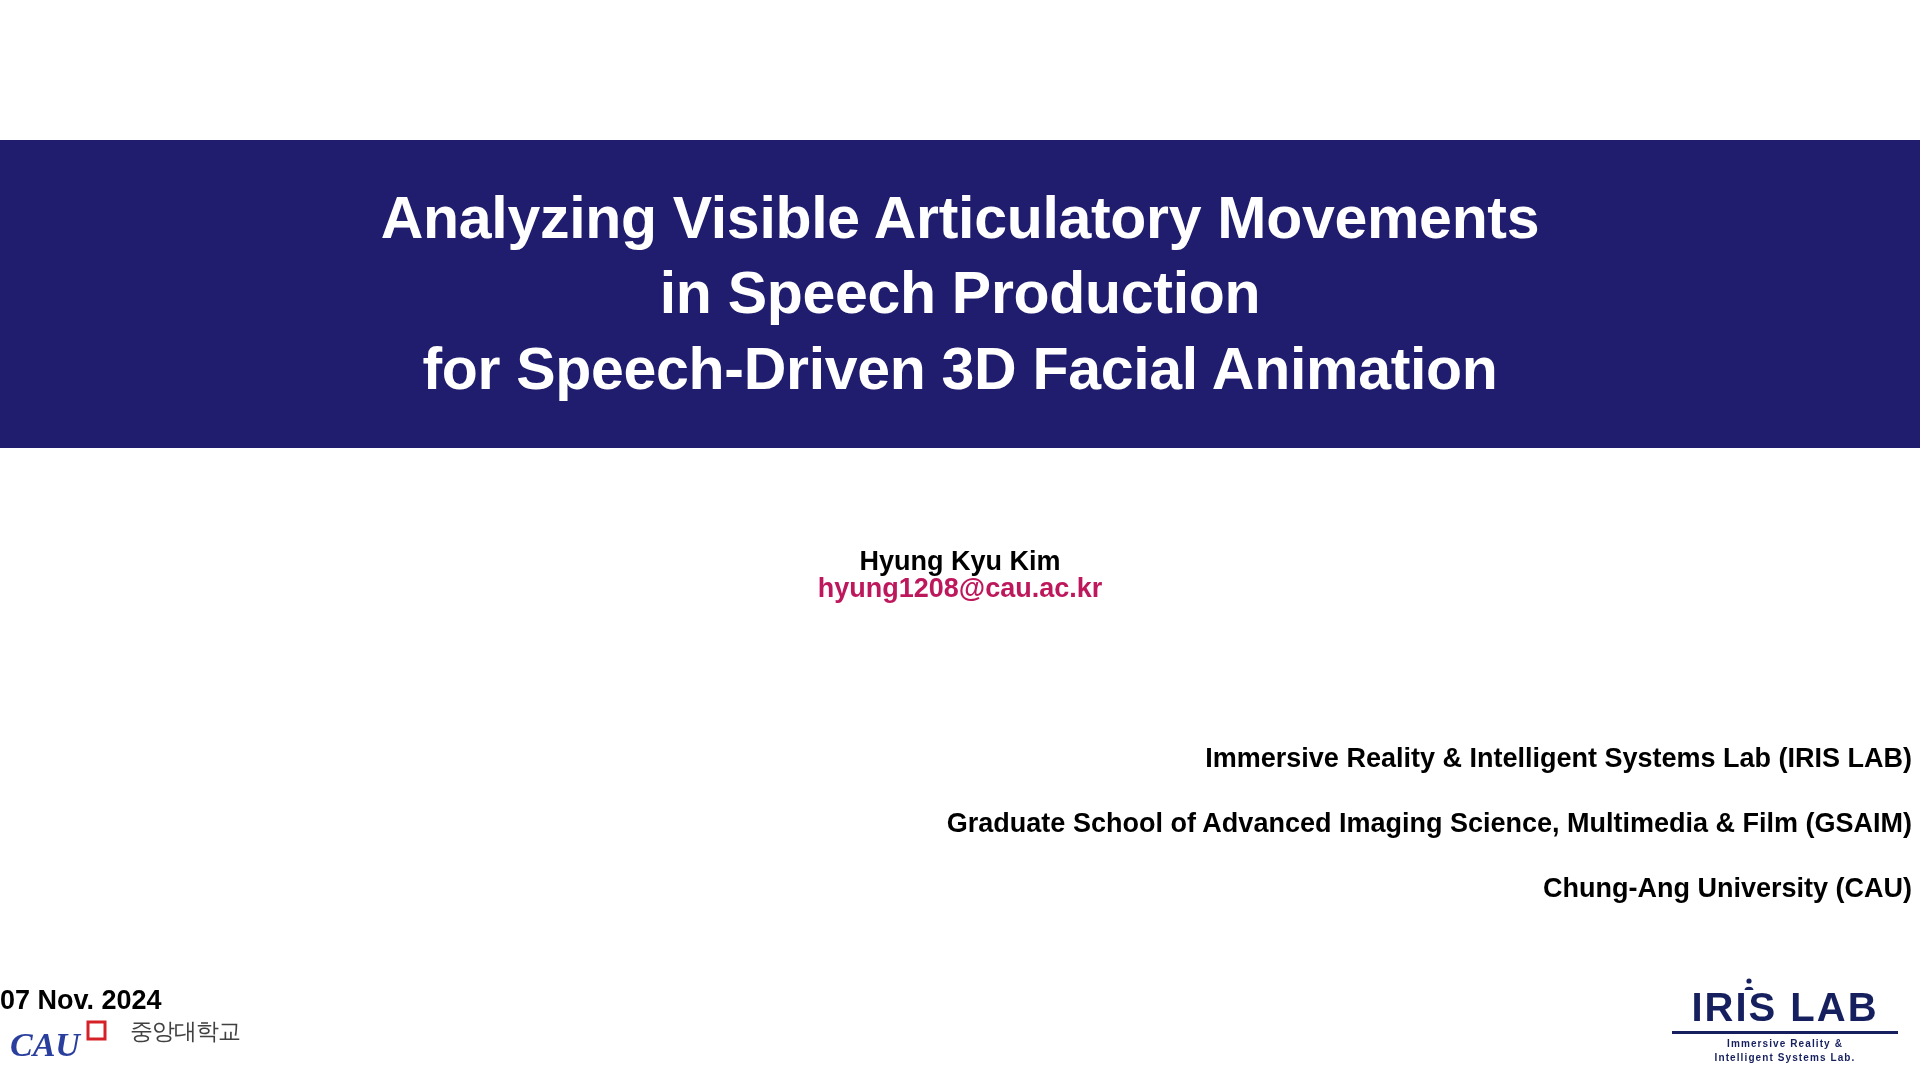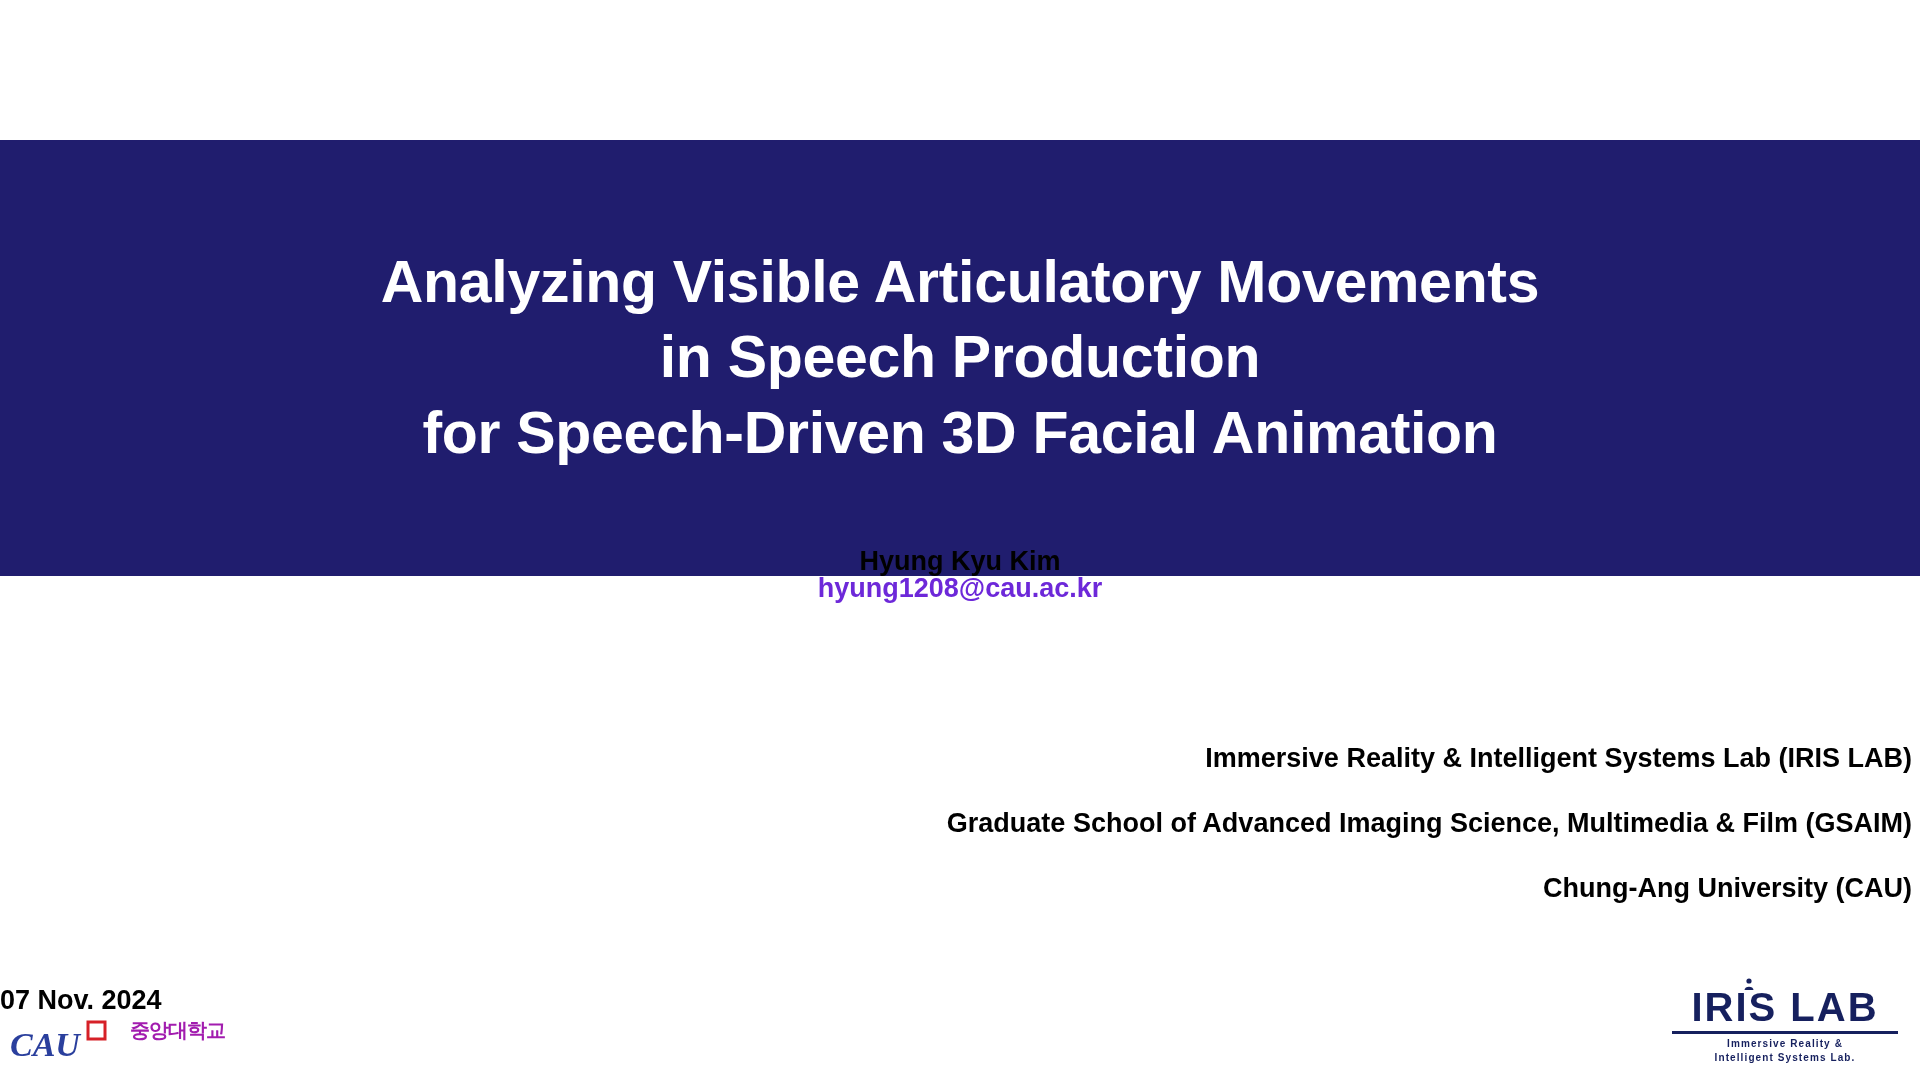--- a/index.html
+++ b/index.html
@@ -20,21 +20,21 @@
     inset: 0;
     background: #ffffff;
   }
 
   
   .title-band {
     position: absolute;
     left: 0;
     top: 140px;
     width: 1920px;
-    height: 436px;
+    height: 308px;
     background: #201d6e;
     display: flex;
     flex-direction: column;
     align-items: center;
     justify-content: center;
     box-sizing: border-box;
     padding: 0 40px;
   }
   .title-line {
     color: #ffffff;
@@ -56,21 +56,21 @@
   }
   .author-name {
     font-size: 27px;
     font-weight: bold;
     color: #000000;
     line-height: 1.0;
   }
   .author-email {
     font-size: 27px;
     font-weight: bold;
-    color: #6d28d9;
+    color: #be185d;
     line-height: 1.0;
   }
 
   
   .affil-block {
     position: absolute;
     left: 0;
     top: 745px;
     width: 1912px;
     text-align: right;
@@ -104,23 +104,23 @@
     align-items: flex-start;
     gap: 10px;
   }
   .cau-mark {
     position: relative;
     width: 110px;
     height: 46px;
   }
   .cau-mark svg { display: block; }
   .cau-korean {
-    font-size: 20px;
-    font-weight: bold;
-    color: #a21caf;
+    font-size: 23px;
+    font-weight: normal;
+    color: #404040;
     letter-spacing: -1px;
     line-height: 1;
     padding-bottom: 3px;
   }
 
   
   .iris-logo {
     position: absolute;
     right: 20px;
     bottom: 16px;

